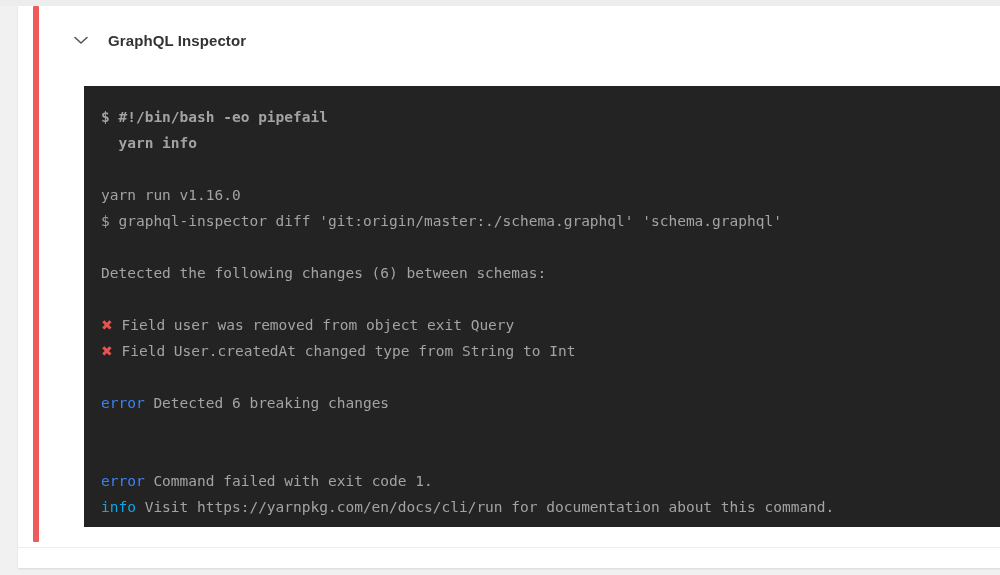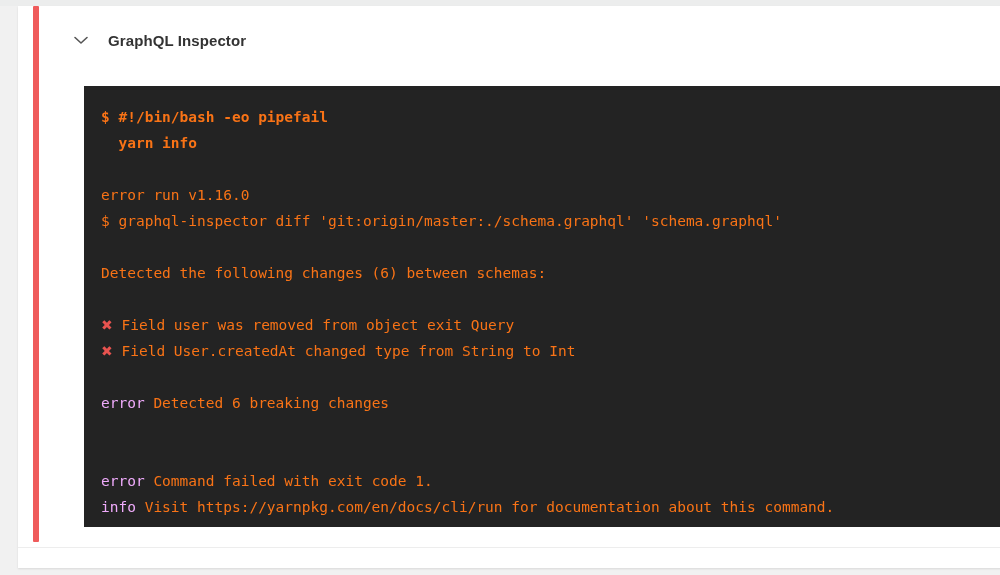--- a/index.html
+++ b/index.html
@@ -110,23 +110,23 @@
   }
 
   .term-line {
     white-space: pre;
     padding-left: 17px;
     height: 26px;
   }
   .term-line.blank { height: 26px; }
   .term-line.bold { font-weight: bold; }
 
-  .tok-error { color: #f0abfc; }
-  .tok-info  { color: #f0abfc; }
-  .tok-plain { color: #f97316; }
+  .tok-error { color: #3b82f6; }
+  .tok-info  { color: #0ea5e9; }
+  .tok-plain { color: #a3a3a3; }
   .tok-x {
     color: #e8534f;
     font-weight: bold;
     font-family: "DejaVu Sans", sans-serif;
     font-size: 14px;
   }
 
   
   .card-divider {
     position: absolute;
@@ -164,21 +164,21 @@
             <path d="M5 8.5 L11 14 L17 8.5" stroke="currentColor" stroke-width="1.6" stroke-linecap="round" stroke-linejoin="round" fill="none"></path>
           </svg>
         </span>
         <span class="step-title">GraphQL Inspector</span>
       </div>
 
       <div class="terminal" style="background: rgb(35, 35, 35); color: rgb(232, 232, 232);">
           <div class="term-line bold"><span class="tok-plain">$ #!/bin/bash -eo pipefail</span></div>
           <div class="term-line bold"><span class="tok-plain">  yarn info</span></div>
           <div class="term-line blank"><span class="tok-plain"> </span></div>
-          <div class="term-line"><span class="tok-plain">error run v1.16.0</span></div>
+          <div class="term-line"><span class="tok-plain">yarn run v1.16.0</span></div>
           <div class="term-line"><span class="tok-plain">$ graphql-inspector diff 'git:origin/master:./schema.graphql' 'schema.graphql'</span></div>
           <div class="term-line blank"><span class="tok-plain"> </span></div>
           <div class="term-line"><span class="tok-plain">Detected the following changes (6) between schemas:</span></div>
           <div class="term-line blank"><span class="tok-plain"> </span></div>
           <div class="term-line"><span class="tok-x">✖</span><span class="tok-plain"> Field user was removed from object exit Query</span></div>
           <div class="term-line"><span class="tok-x">✖</span><span class="tok-plain"> Field User.createdAt changed type from String to Int</span></div>
           <div class="term-line blank"><span class="tok-plain"> </span></div>
           <div class="term-line"><span class="tok-error">error</span><span class="tok-plain"> Detected 6 breaking changes</span></div>
           <div class="term-line blank"><span class="tok-plain"> </span></div>
           <div class="term-line blank"><span class="tok-plain"> </span></div>

